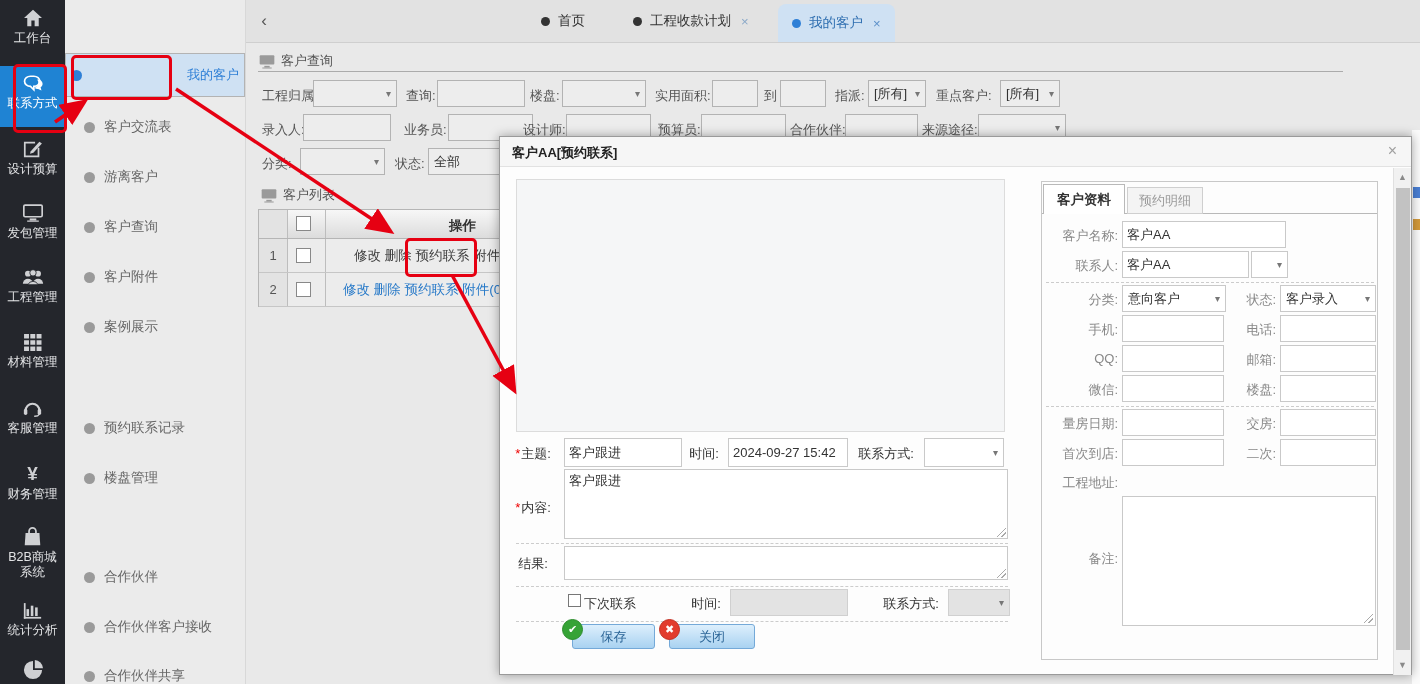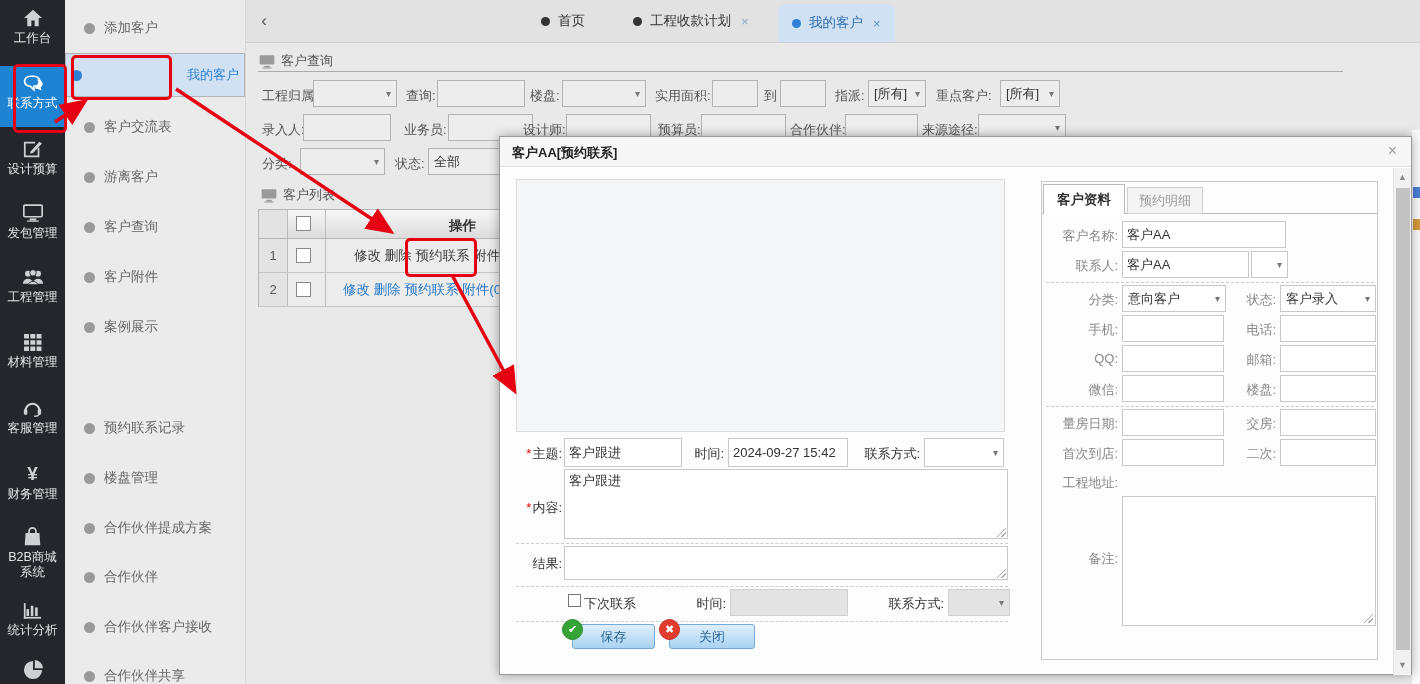--- a/index.html
+++ b/index.html
@@ -42,21 +42,21 @@
   .cbcell{position:absolute;left:29px;width:38px;border-right:1px solid #bdbdbd;box-sizing:border-box;}
   .cb{position:absolute;width:15px;height:15px;background:#fff;border:1px solid #888;box-sizing:border-box;cursor:pointer;}
   .trow{position:absolute;left:0;width:499px;height:34px;border-bottom:1px solid #c6c6c6;box-sizing:border-box;}
   .ops{position:absolute;left:95px;top:8px;font-size:13.5px;white-space:nowrap;cursor:pointer;}
   
   .dialog{position:absolute;left:499px;top:136px;width:913px;height:539px;background:#fdfdfd;border:1px solid #9a9a9a;box-shadow:0 0 10px rgba(0,0,0,.35);box-sizing:border-box;z-index:10;}
   .dtitle{position:absolute;left:0;top:0;width:100%;height:30px;background:#f6f6f6;border-bottom:1px solid #e2e2e2;box-sizing:border-box;}
   .dtitle span{position:absolute;left:12px;top:7px;font-size:13px;font-weight:bold;color:#222;}
   .dclose{position:absolute;right:14px;top:5px;font-size:16px;color:#a0a0a0;cursor:pointer;}
   .dbox{position:absolute;background:#f5f6f7;border:1px solid #dcdcdc;box-sizing:border-box;}
-  .dlbl{position:absolute;font-size:13px;color:#333;white-space:nowrap;text-align:right;}
+  .dlbl{position:absolute;font-size:13px;color:#333;white-space:nowrap;text-align:center;}
   .req{color:#e00;margin-right:1px;}
   .dinp{position:absolute;background:#fff;border:1px solid #c9c9c9;font-size:13px;color:#333;padding:0 4px;box-sizing:border-box;z-index:1;}
   .dsel{position:absolute;background:#fff;border:1px solid #c9c9c9;font-size:13px;color:#333;box-sizing:border-box;display:flex;align-items:center;justify-content:space-between;padding:0 5px;cursor:pointer;}
   .dta{position:absolute;background:#fff;border:1px solid #c9c9c9;font-size:13px;color:#333;padding:2px 4px;box-sizing:border-box;resize:none;font-family:"Liberation Sans",sans-serif;}
   .dash{position:absolute;border-top:1px dashed #ccc;height:0;}
   .dis{background:#e3e3e3;border:1px solid #d0d0d0;}
   .grip{position:absolute;width:9px;height:9px;background:
     linear-gradient(135deg,transparent 0 45%,#aaa 45% 55%,transparent 55% 70%,#aaa 70% 80%,transparent 80%);}
   .btn{position:absolute;height:25px;background:linear-gradient(#ddeffc,#a9d2f1);border:1px solid #74a9d8;border-radius:3px;box-sizing:border-box;font-size:13px;color:#2a6496;display:flex;align-items:center;justify-content:center;cursor:pointer;}
   .bicon{position:absolute;width:19px;height:19px;border-radius:50%;color:#fff;font-size:11px;line-height:19px;text-align:center;z-index:2;}
@@ -169,24 +169,20 @@
     </div>
     <div class="nav-item" style="top:660px;">
       <svg class="nicon" width="20" height="20" viewBox="0 0 22 22">
           <path fill="currentColor" d="M11 1 a10 10 0 1 0 10 10 h-10 z"></path>
           <path fill="currentColor" d="M13 0 a10 10 0 0 1 9 9 h-9 z"></path>
         </svg>
     </div>
   </div>
 
   <div class="menu">
-    <div class="menu-item" style="top:9px;">
-        <span class="bullet"></span>
-        <span>添加客户</span>
-      </div>
     <div class="menu-item sel" style="top:53px;height:44px;">
         <span class="bullet"></span>
         <span>我的客户</span>
       </div>
     <div class="menu-item" style="top:108px;">
         <span class="bullet"></span>
         <span>客户交流表</span>
       </div>
     <div class="menu-item" style="top:158px;">
         <span class="bullet"></span>
@@ -204,24 +200,20 @@
         <span class="bullet"></span>
         <span>案例展示</span>
       </div>
     <div class="menu-item" style="top:409px;">
         <span class="bullet"></span>
         <span>预约联系记录</span>
       </div>
     <div class="menu-item" style="top:459px;">
         <span class="bullet"></span>
         <span>楼盘管理</span>
-      </div>
-    <div class="menu-item" style="top:509px;">
-        <span class="bullet"></span>
-        <span>合作伙伴提成方案</span>
       </div>
     <div class="menu-item" style="top:558px;">
         <span class="bullet"></span>
         <span>合作伙伴</span>
       </div>
     <div class="menu-item" style="top:608px;">
         <span class="bullet"></span>
         <span>合作伙伴客户接收</span>
       </div>
     <div class="menu-item" style="top:657px;">

